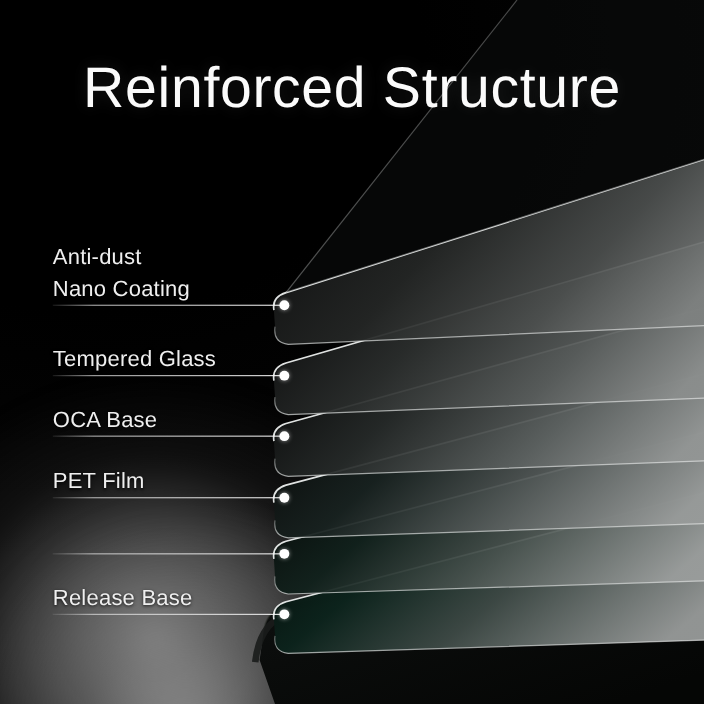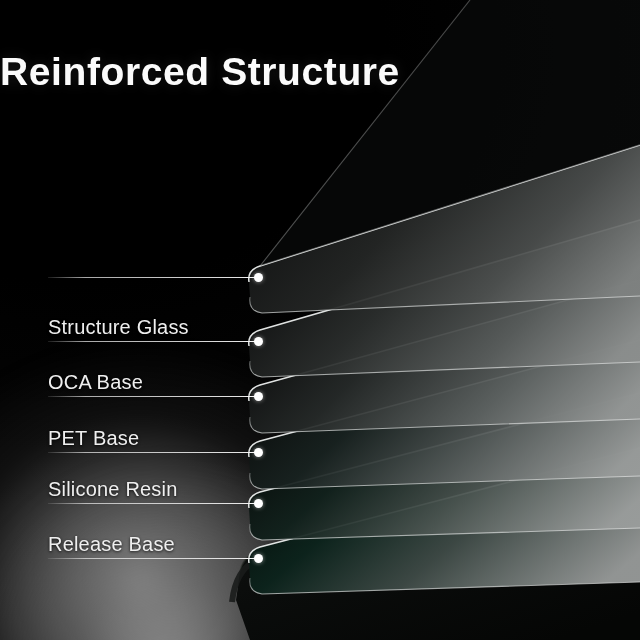--- a/index.html
+++ b/index.html
@@ -49,22 +49,23 @@
     border-radius: 50%;
     background: #ffffff;
     box-shadow: 0 0 4px rgba(255,255,255,0.55);
   }
 
   
   #title {
     position: absolute;
     left: 0; right: 0;
     top: 50px;
-    font-size: 39px;
-    font-weight: 700;
+    text-align: center;
+    font-size: 52px;
+    font-weight: 400;
     letter-spacing: 0.6px;
     color: #fbfbfb;
     text-shadow: 0 0 14px rgba(255,255,255,0.10);
   }
   .label {
     position: absolute;
     left: 48px;
     font-size: 20px;
     font-weight: 300;
     letter-spacing: 0.2px;
@@ -201,19 +202,20 @@
   <div class="leader" style="left:48px; width:208px; top:503px;"></div>
   <div class="leader" style="left:48px; width:208px; top:558px;"></div>
 
   <div class="dot" style="left:254px; top:273px;"></div>
   <div class="dot" style="left:254px; top:337px;"></div>
   <div class="dot" style="left:254px; top:392px;"></div>
   <div class="dot" style="left:254px; top:448px;"></div>
   <div class="dot" style="left:254px; top:499px;"></div>
   <div class="dot" style="left:254px; top:554px;"></div>
 
-  <div class="label" style="top:313px;">Structure Glass</div>
+  <div class="label" style="top:220px;">Anti-dust
+Nano Coating</div>
+  <div class="label" style="top:313px;">Tempered Glass</div>
   <div class="label" style="top:368px;">OCA Base</div>
-  <div class="label" style="top:424px;">PET Base</div>
-  <div class="label" style="top:475px;">Silicone Resin</div>
+  <div class="label" style="top:424px;">PET Film</div>
   <div class="label" style="top:530px;">Release Base</div>
 
 </div>
 
 </body></html>

